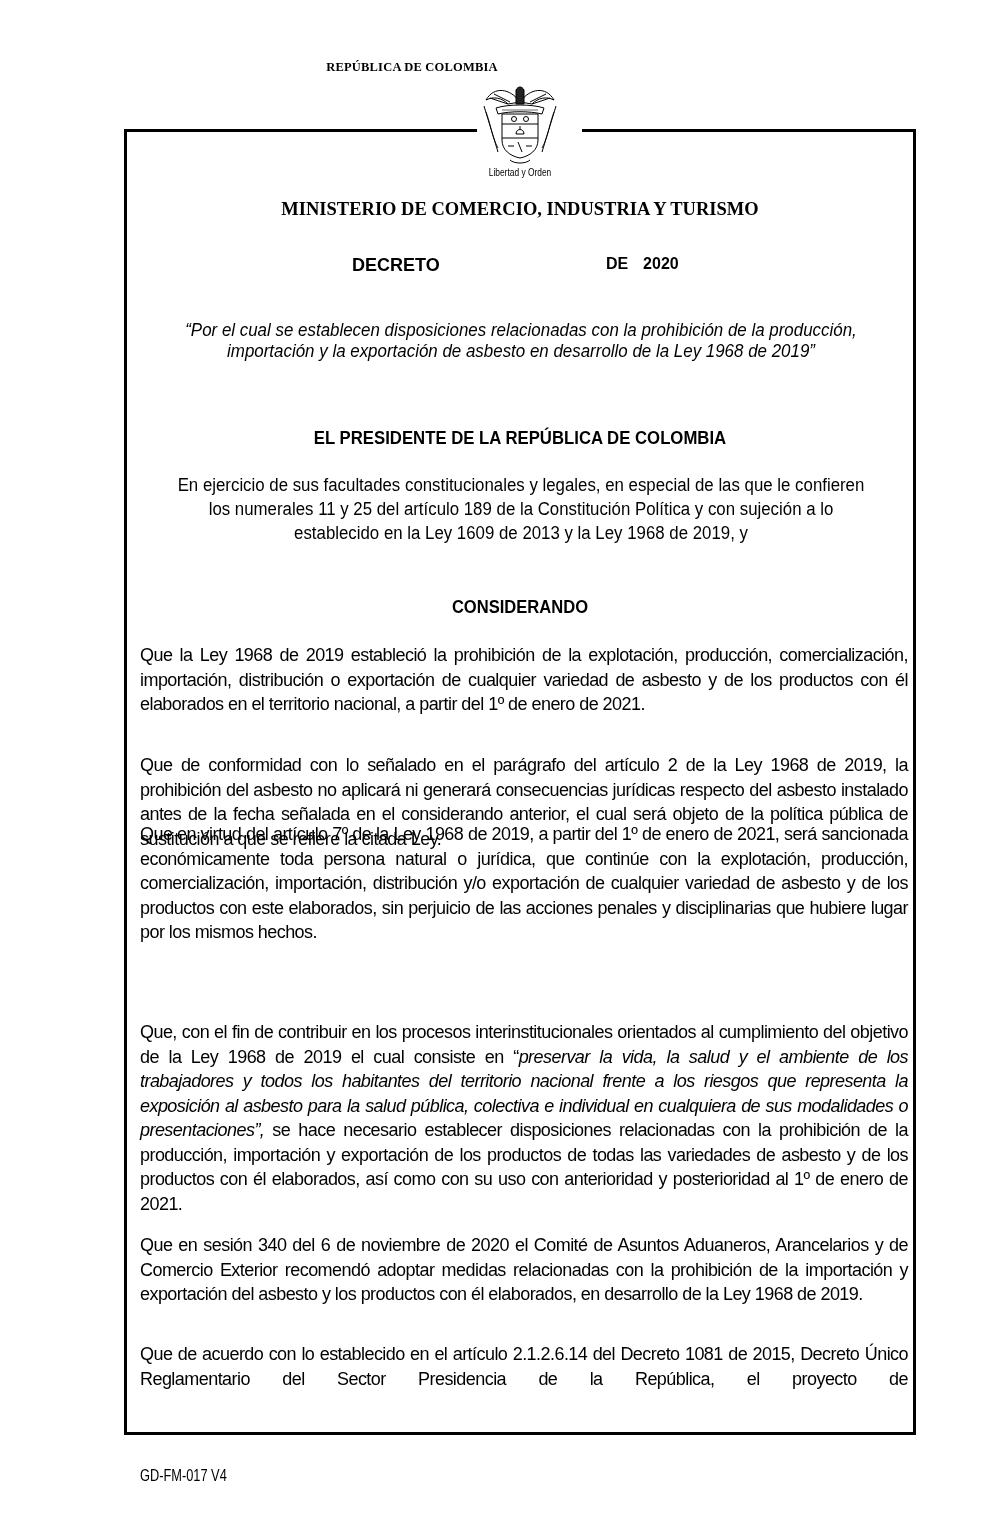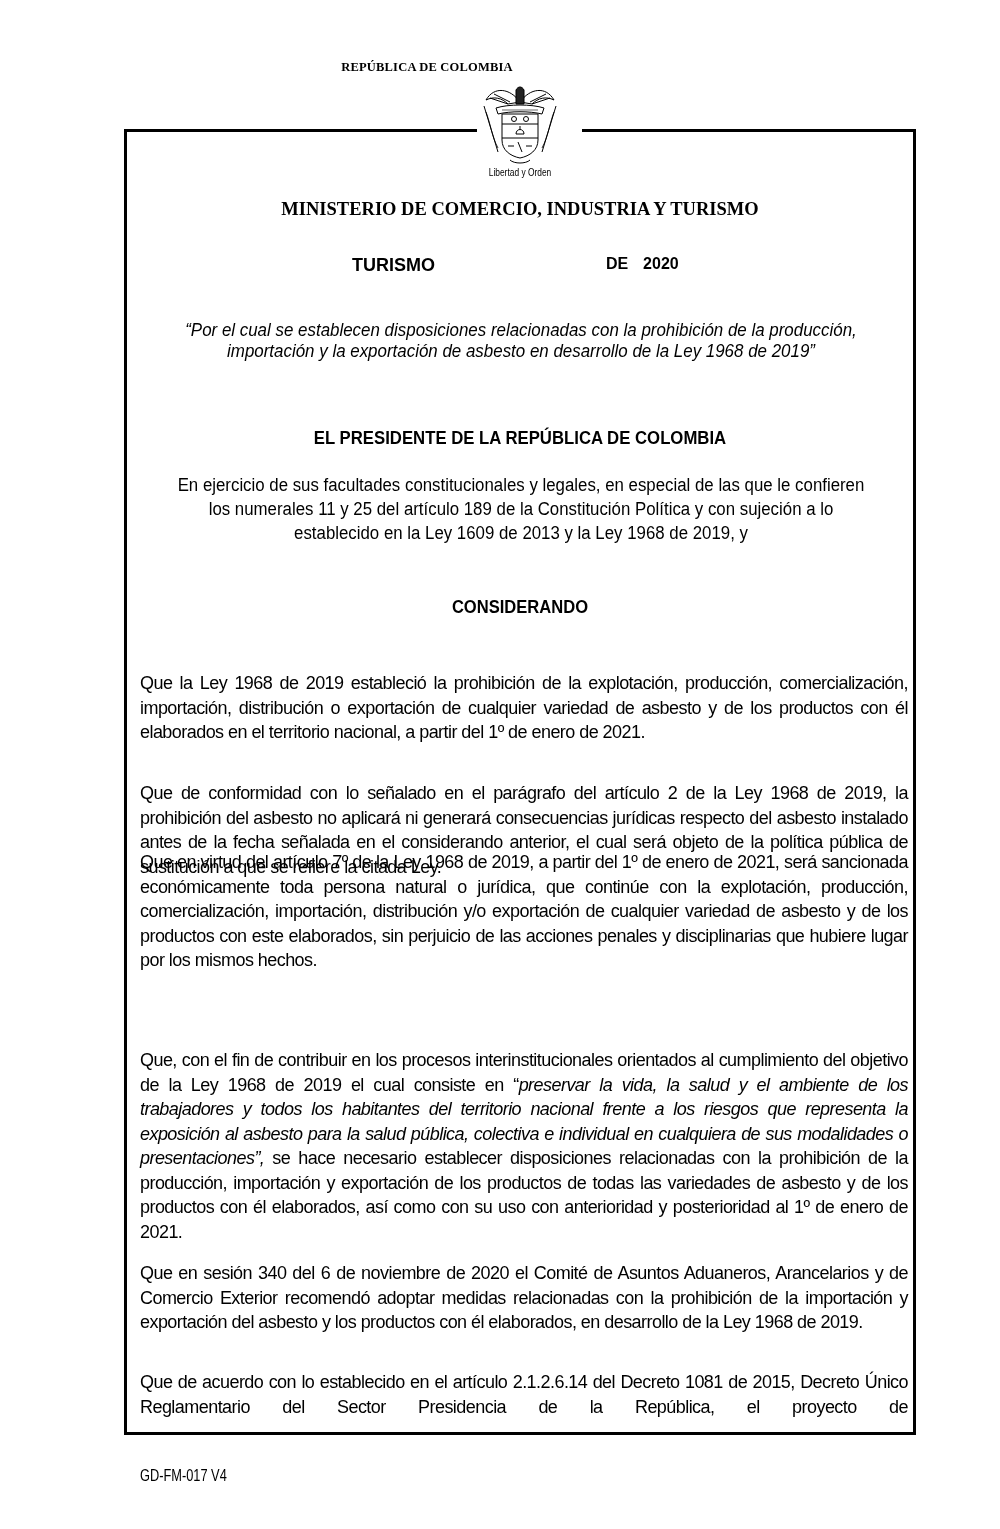--- a/index.html
+++ b/index.html
@@ -1,19 +1,19 @@
 <!DOCTYPE html>
 <html><head>
 <meta charset="utf-8">
 <style>
   html, body { margin: 0; padding: 0; background: #ffffff; }
   body { width: 1000px; height: 1529px; position: relative; overflow: hidden; color: #000; }
   .rep-title {
     position: absolute; top: 60px; left: 0; width: 824px; text-align: center;
-    font-family: "Liberation Serif", serif; font-weight: bold; font-size: 12.5px; letter-spacing: 0.2px; margin-left: 15px;
+    font-family: "Liberation Serif", serif; font-weight: bold; font-size: 12.5px; letter-spacing: 0.2px;
   }
   .crest { position: absolute; left: 480px; top: 82px; width: 80px; height: 84px; }
   .motto {
     position: absolute; top: 166px; left: 0; width: 1040px; text-align: center;
     font-family: "Liberation Sans", sans-serif; font-size: 10.5px; transform: scaleX(0.8); transform-origin: 520px 0;
   }
   .frame {
     position: absolute; left: 124px; top: 129px; width: 792px; height: 1306px;
     border-left: 3px solid #000; border-right: 3px solid #000; border-bottom: 3px solid #000;
     box-sizing: border-box;
@@ -49,21 +49,21 @@
     transform: scaleX(0.935); transform-origin: 381px 0;
   }
   .considerando {
     position: absolute; top: 597px; left: 0; width: 1040px; text-align: center;
     font-family: "Liberation Sans", sans-serif; font-weight: bold; font-size: 18px;
     transform: scaleX(0.92); transform-origin: 520px 0;
   }
   .body {
     position: absolute; left: 140px; width: 768px;
     font-family: "Liberation Sans", sans-serif; font-size: 18px; line-height: 24.5px;
-    text-align: justify; text-align-last: left; letter-spacing: -0.55px; margin-top: 28px;
+    text-align: justify; text-align-last: left; letter-spacing: -0.55px;
   }
   .p1 { top: 643px; }
   .p2 { top: 753px; }
   .p3 { top: 822px; }
   .p4 { top: 1020px; }
   .p5 { top: 1233px; }
   .p6 { top: 1342px; }
   .footer-code {
     position: absolute; top: 1467px; left: 140px;
     font-family: "Liberation Sans", sans-serif; font-size: 16px; transform: scaleX(0.8); transform-origin: 0 0;
@@ -103,21 +103,21 @@
     <path d="M30 78 C34 82 46 82 50 78"></path>
   </g>
 </svg>
 <div class="motto">Libertad y Orden</div>
 
 <div class="frame-top-left"></div>
 <div class="frame-top-right"></div>
 <div class="frame"></div>
 
 <div class="ministry">MINISTERIO DE COMERCIO, INDUSTRIA Y TURISMO</div>
-<div class="decree-label">TURISMO</div>
+<div class="decree-label">DECRETO</div>
 <div class="decree-year" style="white-space: pre;">DE  2020</div>
 
 <div class="subtitle">“Por el cual se establecen disposiciones relacionadas con la prohibición de la producción, importación y la exportación de asbesto en desarrollo de la Ley 1968 de 2019”</div>
 
 <div class="president">EL PRESIDENTE DE LA REPÚBLICA DE COLOMBIA</div>
 
 <div class="preamble">En ejercicio de sus facultades constitucionales y legales, en especial de las que le confieren los numerales 11 y 25 del artículo 189 de la Constitución Política y con sujeción a lo establecido en la Ley 1609 de 2013 y la Ley 1968 de 2019, y</div>
 
 <div class="considerando">CONSIDERANDO</div>
 

